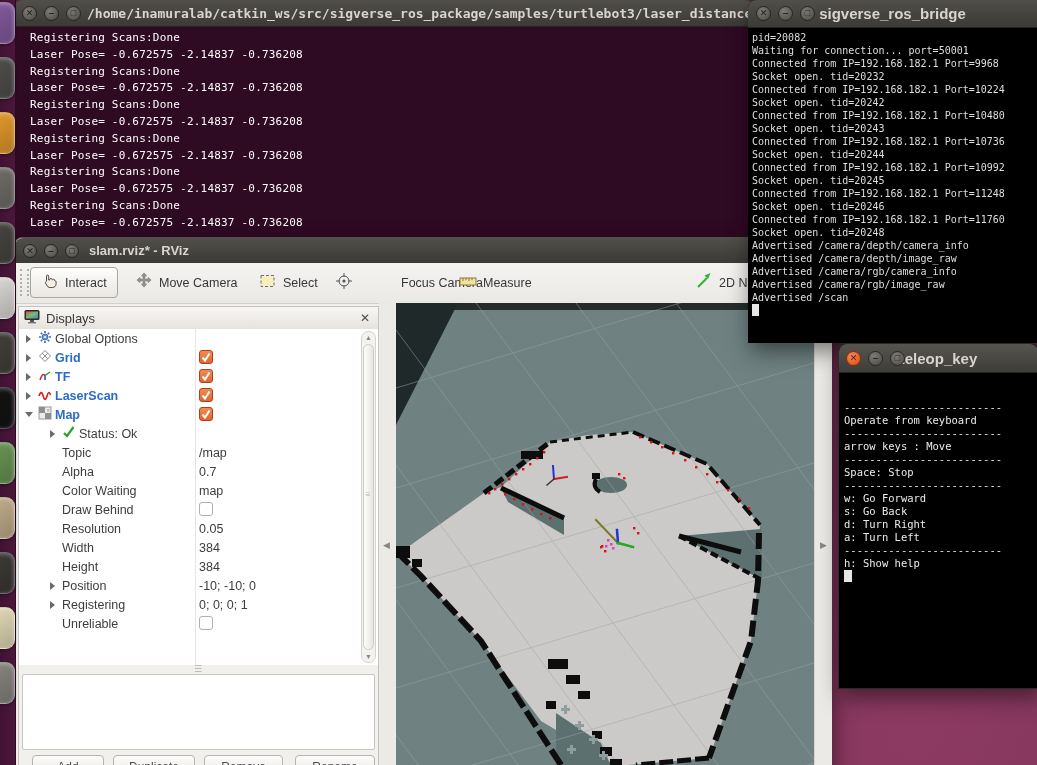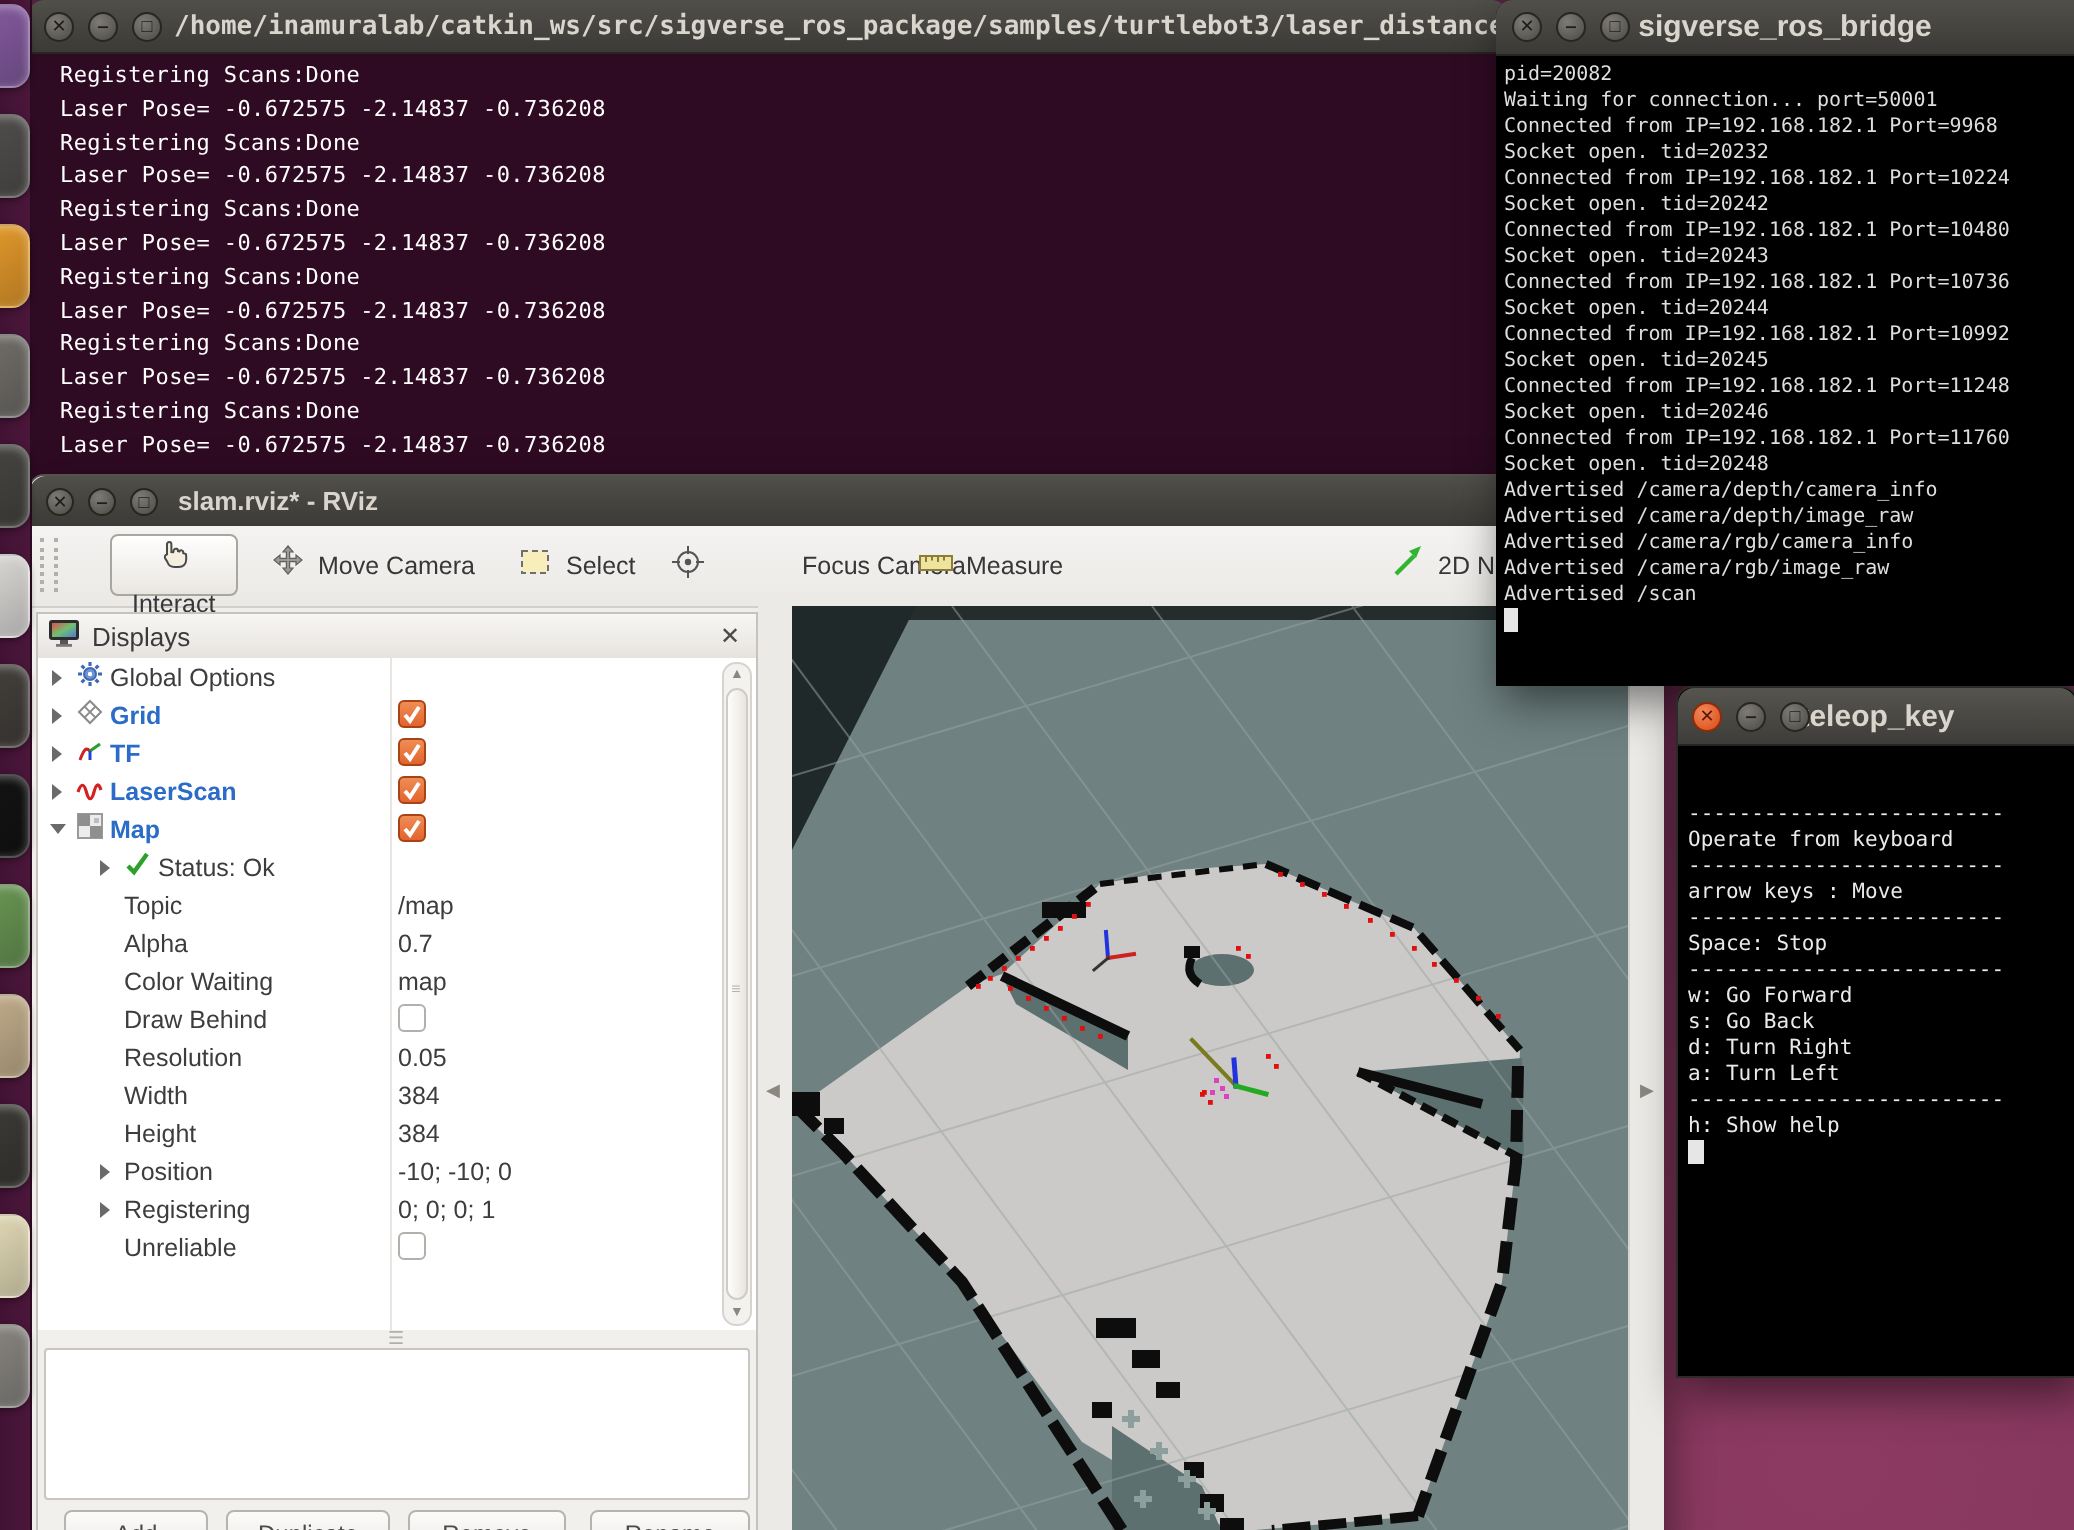--- a/index.html
+++ b/index.html
@@ -123,21 +123,21 @@
     <div class="wbtns">
       <div class="wbtn" style="width:14px;height:14px">✕</div>
       <div class="wbtn" style="width:14px;height:14px">‒</div>
       <div class="wbtn" style="width:14px;height:14px">□</div>
     </div>
     <div class="title">slam.rviz* - RViz</div>
   </div>
 
   <div id="rviz-toolbar">
     <div class="tgrip"></div>
-  <div class="tool active" style="left: 40px; flex-direction: column;">
+  <div class="tool active" style="left: 15px;">
         <span><svg width="18" height="18">
             <path d="M5.5 9V4.2c0-.7.5-1.2 1.1-1.2s1.1.5 1.1 1.2V8l.9.1.3-1c.2-.6.8-.9 1.4-.7.5.2.8.7.7 1.2l.6.2c.2-.5.8-.8 1.3-.6.6.2.9.8.7 1.3l.5.3c.5 0 1 .4 1 1v2c0 2.2-1.5 3.7-3.8 3.7H9.2c-1.6 0-3-1-3.5-2.5L4.5 11c-.3-.8.2-1.6 1-1.9z" fill="#f5efe2" stroke="#4a4a4a"></path>
           </svg></span>
         <span>Interact</span>
       </div>
       <div class="tool" style="left: 116px;">
         <span><svg width="18" height="18">
             <path d="M9 1l2.5 3H9.8v3.2H13V5.5L16 8l-3 2.5V8.8H9.8V12h1.7L9 15l-2.5-3h1.7V8.8H5v1.7L2 8l3-2.5v1.7h3.2V4H6.5z" fill="#9a9a98" stroke="#5f5f5f" stroke-width=".6"></path>
           </svg></span>
         <span>Move Camera</span>

